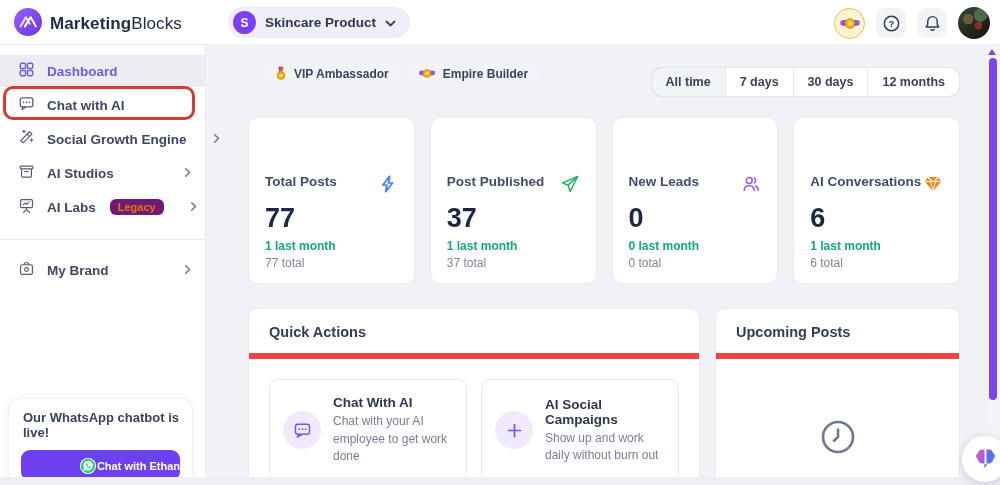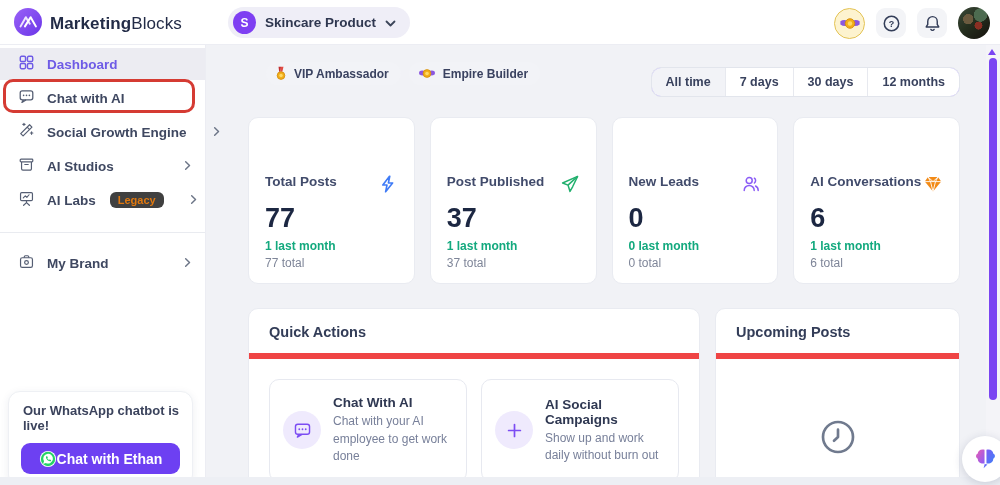--- a/index.html
+++ b/index.html
@@ -17,31 +17,31 @@
   .topbar-right { position:absolute; right:10px; top:7px; display:flex; align-items:center; gap:11px; }
   .tb-badge { width:31px; height:31px; border-radius:50%; background:#fdf3cf; border:1.5px solid #e3c355; display:flex; align-items:center; justify-content:center; cursor:pointer; }
   .tb-sq { width:30px; height:30px; border-radius:9px; background:#f3f4f7; display:flex; align-items:center; justify-content:center; cursor:pointer; }
   .tb-avatar { width:32px; height:32px; border-radius:50%; cursor:pointer;
     background: radial-gradient(circle at 32% 38%, #6b5a3f 0 17%, rgba(0,0,0,0) 18%),
                 radial-gradient(circle at 64% 58%, #8a2f23 0 14%, rgba(0,0,0,0) 15%),
                 radial-gradient(circle at 70% 25%, #4d6b50 0 20%, rgba(0,0,0,0) 21%),
                 linear-gradient(140deg,#3c4a3a 0%,#26301f 45%,#15110d 100%); }
 
   
-  .sidebar { position:absolute; left:0; top:38px; width:206px; bottom:0; background:#fff; border-right:1px solid #ecedf3; padding-top:10px; z-index:10; }
+  .sidebar { position:absolute; left:0; top:45px; width:206px; bottom:0; background:#fff; border-right:1px solid #ecedf3; padding-top:10px; z-index:10; }
   .side-item { height:32px; margin-bottom:2px; display:flex; align-items:center; gap:12px; padding:0 12px 0 18px; font-size:13.5px; font-weight:600; color:#3f4861; cursor:pointer; }
   .side-item .lbl { flex:0 0 auto; }
   .side-item .spacer { flex:1; }
   .side-item.active { background:#ececf2; color:#6e5be6; }
-  .legacy-badge { background:#404040; color:#e0780f; font-size:11px; font-weight:700; border-radius:6px; padding:2px 8px; margin-left:2px; }
+  .legacy-badge { background:#701a75; color:#e0780f; font-size:11px; font-weight:700; border-radius:6px; padding:2px 8px; margin-left:2px; }
   .side-divider { height:1px; background:#e9ebf0; margin:16px 0 14px 0; }
   .annotation-box { position:absolute; left:3px; top:41px; width:192px; height:34px; border:3px solid #d53b33; border-radius:10px; pointer-events:none; z-index:15; }
   .wa-card { position:absolute; left:8px; right:12px; top:353px; background:#fff; border:1px solid #eef0f4; border-radius:12px; box-shadow:0 2px 8px rgba(40,50,90,.08); padding:11px 12px 12px; }
   .wa-text { font-size:13px; font-weight:700; color:#3b435c; text-align:left; margin:0 0 10px 2px; }
-  .wa-btn { width:100%; height:31px; background:#6d40f2; border:none; border-radius:9px; color:#fff; font-size:14px; font-weight:700; font-family:"Liberation Sans",sans-serif; display:flex; align-items:center; justify-content:center; gap:0; cursor:pointer; }
+  .wa-btn { width:100%; height:31px; background:#6d40f2; border:none; border-radius:9px; color:#fff; font-size:11px; font-weight:700; font-family:"Liberation Sans",sans-serif; display:flex; align-items:center; justify-content:flex-end; gap:0; cursor:pointer; }
 
   
   .main { position:absolute; left:206px; top:45px; right:0; bottom:0; background:#f1f2f6; overflow:hidden; padding:16px 40px 0 42px; }
   .head-row { display:flex; align-items:flex-start; margin-bottom:20px; }
   .welcome { font-size:21px; font-weight:800; color:#2f3852; }
   .wave { margin-top:6px; }
   .badges-col { display:flex; flex-direction:row; gap:8px; margin:1px 0 0 18px; }
   .hbadge { display:flex; align-items:center; gap:7px; background:#f2f3f7; border-radius:15px; padding:4px 12px 4px 9px; font-size:12px; font-weight:700; color:#3a4260; }
   .filters { margin-left:auto; margin-top:6px; display:flex; background:#c4b5fd; border:1px solid #e2e5ec; border-radius:10px; overflow:hidden;justify-content:center; }
   .filter-seg { padding:7px 14px; font-size:12.5px; font-weight:600; color:#39425e; border-left:1px solid #e7e9ef; cursor:pointer; background:#fff; white-space:nowrap; }

